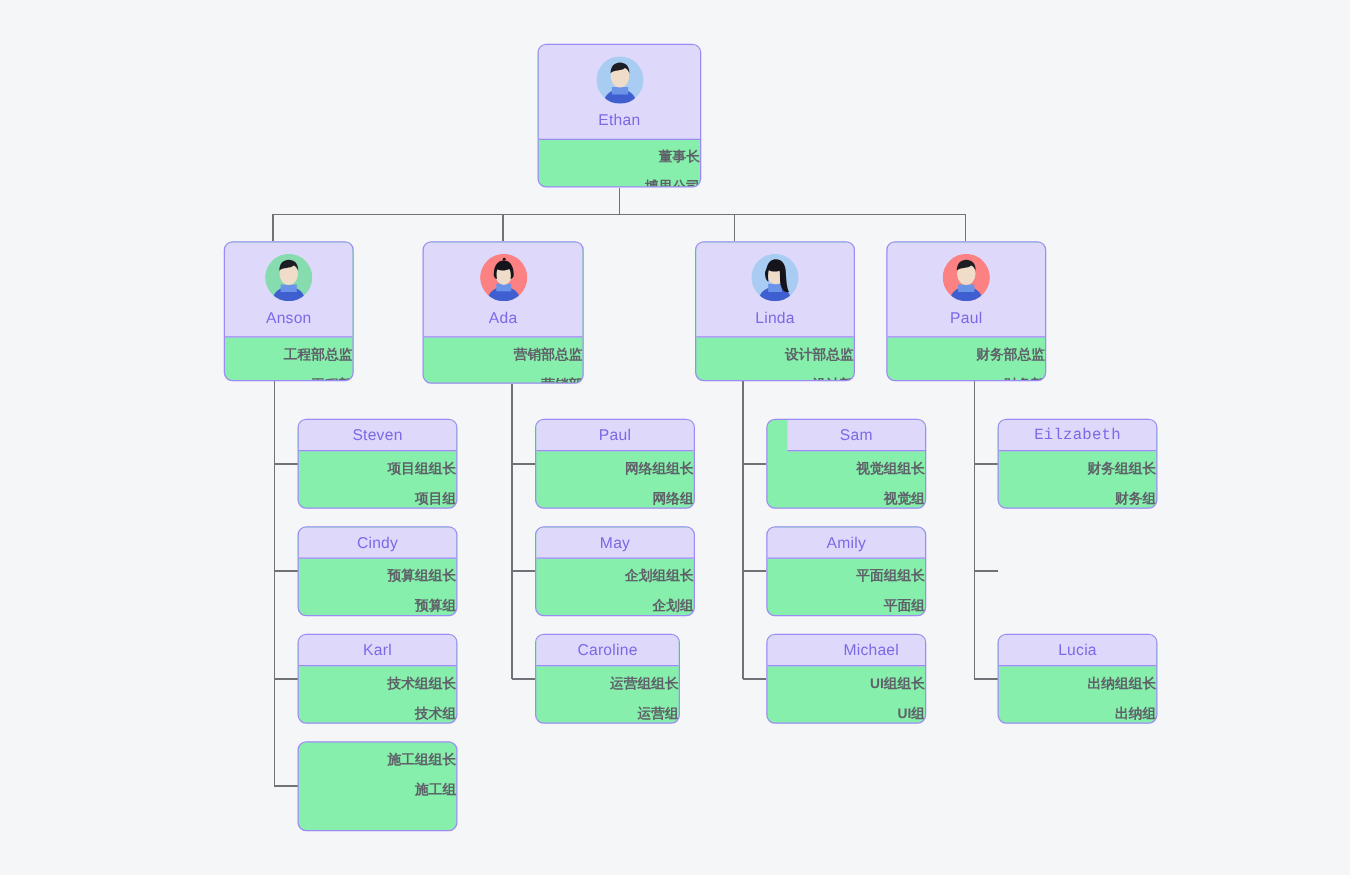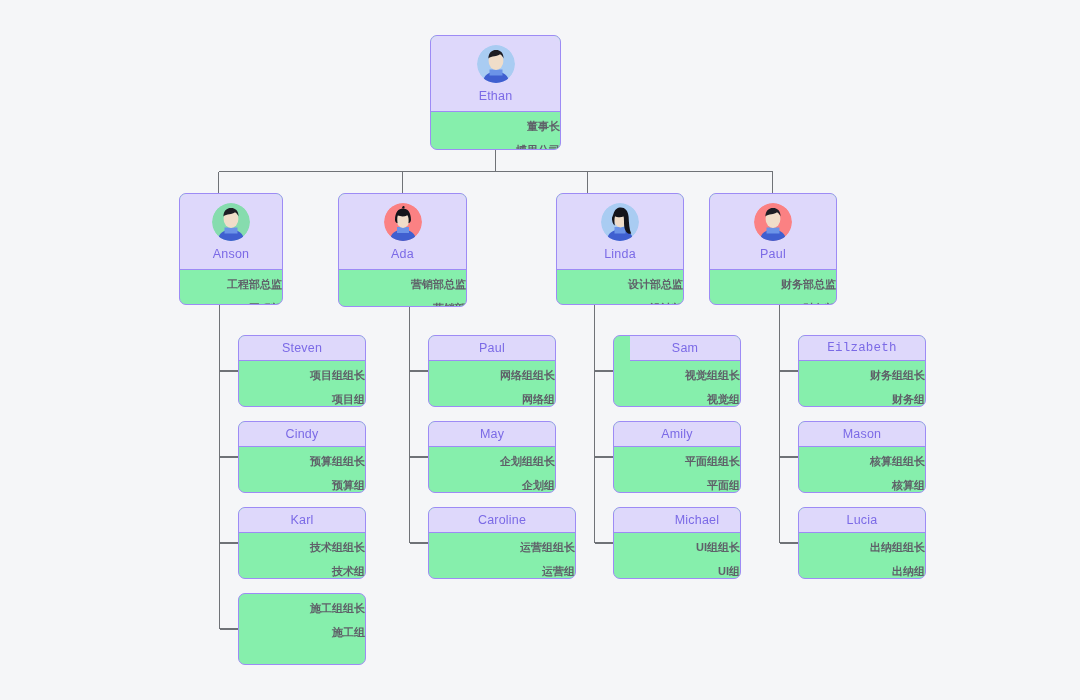--- a/index.html
+++ b/index.html
@@ -274,21 +274,21 @@
   <div class="node plain" style="left:428px; top:421px; width:128px; height:72px;">
     <div class="head" style="height:25px;">
       <div class="name">May</div>
     </div>
     <div class="body">
       <div class="title">企划组组长</div>
       <div class="dept">企划组</div>
     </div>
   </div>
 
-  <div class="node plain" style="left:428px; top:507px; width:148px; height:72px;">
+  <div class="node plain" style="left:428px; top:507px; width:116px; height:72px;">
     <div class="head" style="height:25px;">
       <div class="name">Caroline</div>
     </div>
     <div class="body">
       <div class="title">运营组组长</div>
       <div class="dept">运营组</div>
     </div>
   </div>
 
   <div class="node plain" style="left:613px; top:335px; width:128px; height:72px;padding-left:16px;">
@@ -324,29 +324,20 @@
   <div class="node plain" style="left:798px; top:335px; width:128px; height:72px;">
     <div class="head" style="height:25px;font-family:Liberation Mono, monospace;">
       <div class="name">Eilzabeth</div>
     </div>
     <div class="body">
       <div class="title">财务组组长</div>
       <div class="dept">财务组</div>
     </div>
   </div>
 
-  <div class="node plain" style="left:798px; top:421px; width:128px; height:72px;">
-    <div class="head" style="height:25px;">
-      <div class="name">Mason</div>
-    </div>
-    <div class="body">
-      <div class="title">核算组组长</div>
-      <div class="dept">核算组</div>
-    </div>
-  </div>
 
   <div class="node plain" style="left:798px; top:507px; width:128px; height:72px;">
     <div class="head" style="height:25px;">
       <div class="name">Lucia</div>
     </div>
     <div class="body">
       <div class="title">出纳组组长</div>
       <div class="dept">出纳组</div>
     </div>
   </div>

